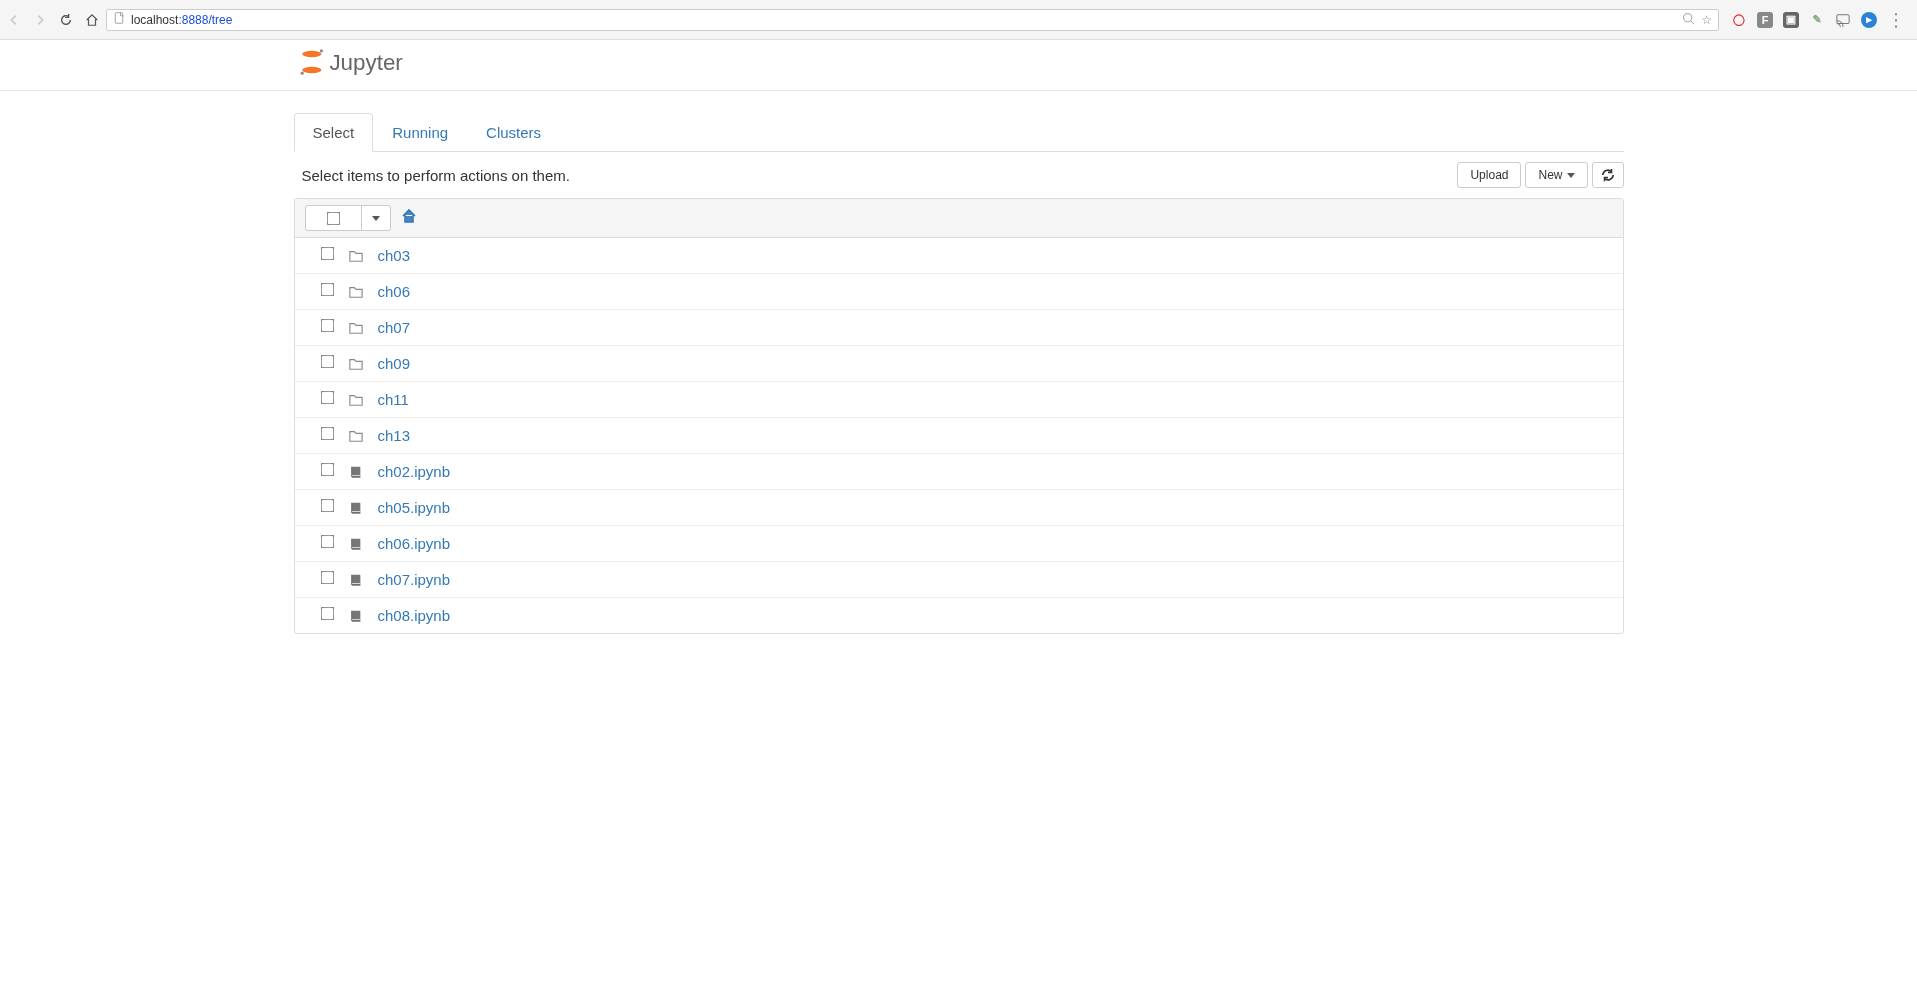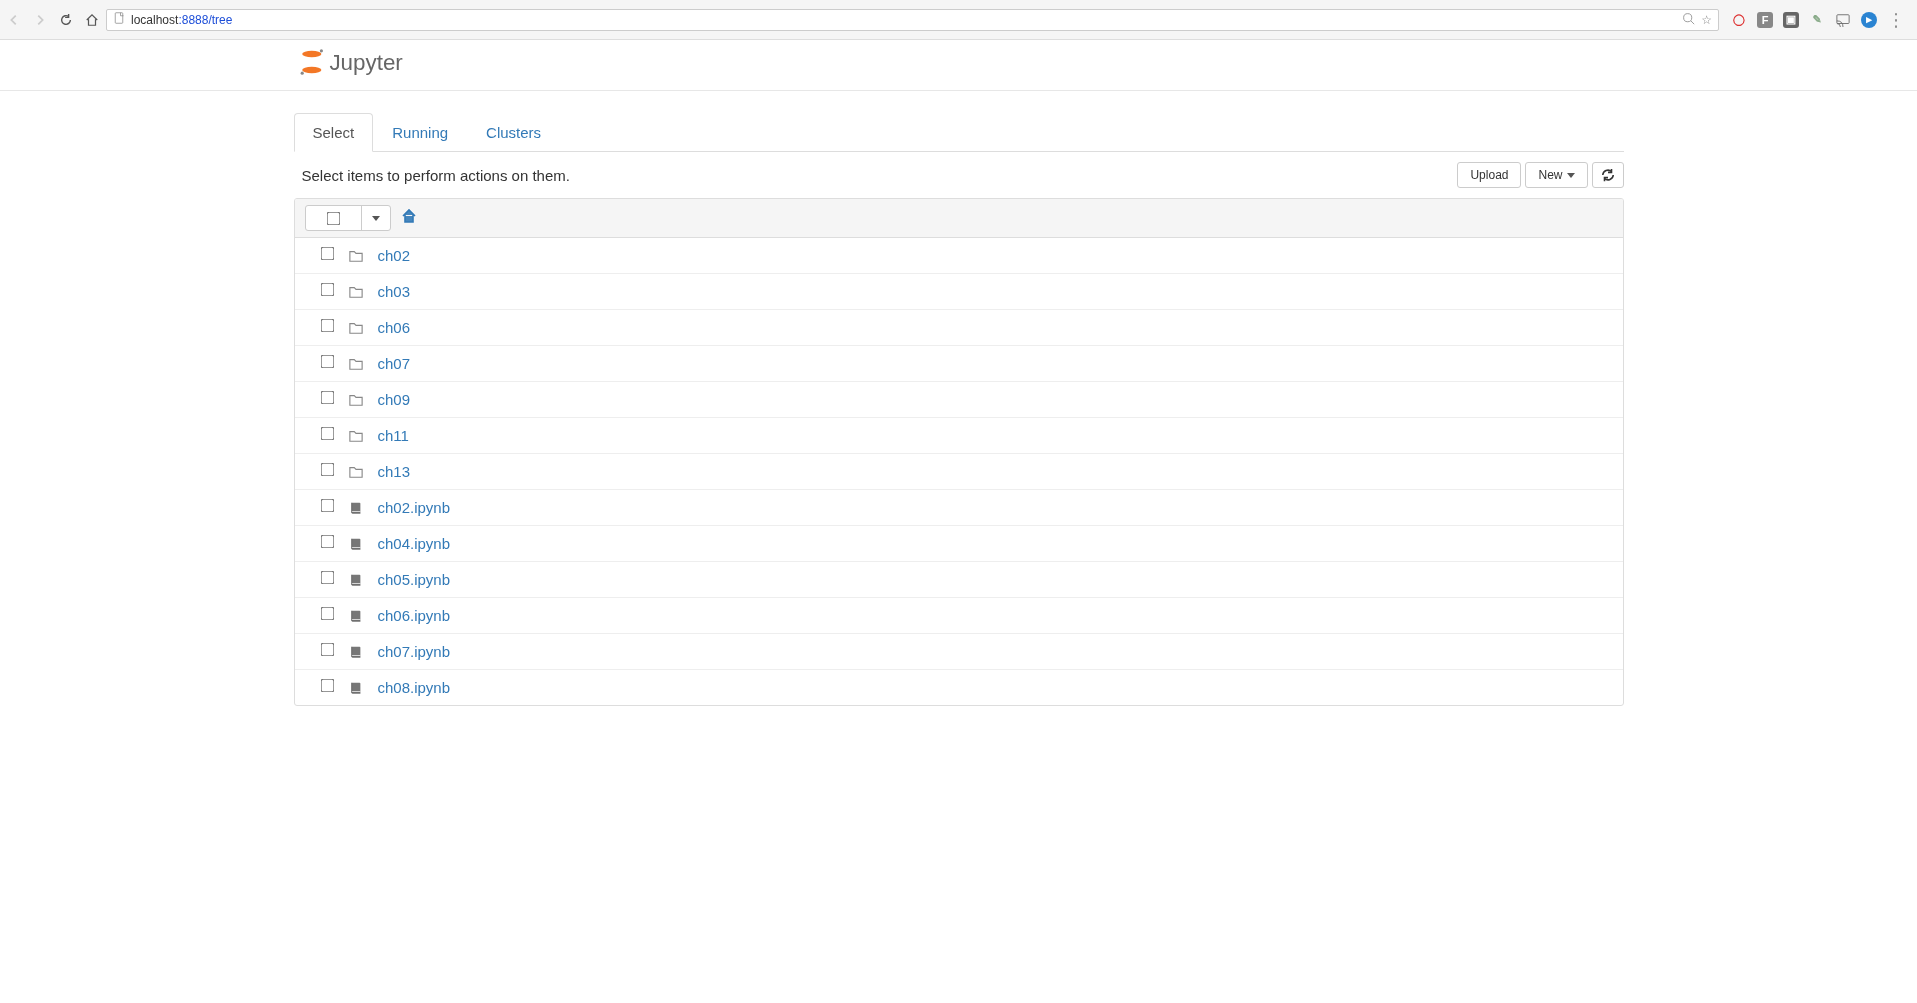--- a/index.html
+++ b/index.html
@@ -281,29 +281,20 @@
         </span>
       </div>
       <div id="listBody">
           <div class="list-row">
             <input type="checkbox" style="">
             <span class="row-icon folder">
               <svg class="svg-ico" viewBox="0 0 16 16">
                 <path d="M1 3 h5 l2 2 h7 v9 H1 Z" stroke="currentColor" fill="none" stroke-width="1.3"></path>
               </svg>
             </span>
-            <a href="#">ch02</a>
-          </div>
-          <div class="list-row">
-            <input type="checkbox" style="">
-            <span class="row-icon folder">
-              <svg class="svg-ico" viewBox="0 0 16 16">
-                <path d="M1 3 h5 l2 2 h7 v9 H1 Z" stroke="currentColor" fill="none" stroke-width="1.3"></path>
-              </svg>
-            </span>
             <a href="#">ch03</a>
           </div>
           <div class="list-row">
             <input type="checkbox" style="">
             <span class="row-icon folder">
               <svg class="svg-ico" viewBox="0 0 16 16">
                 <path d="M1 3 h5 l2 2 h7 v9 H1 Z" stroke="currentColor" fill="none" stroke-width="1.3"></path>
               </svg>
             </span>
             <a href="#">ch06</a>
@@ -347,31 +338,20 @@
           <div class="list-row">
             <input type="checkbox" style="">
             <span class="row-icon nb">
               <svg class="svg-ico" viewBox="0 0 16 16">
                 <path d="M3 2 h9 a1 1 0 0 1 1 1 v11 H4 a1 1 0 0 1-1-1 Z" fill="currentColor"></path>
                 <path d="M3 12 h10" stroke="#fff" stroke-width="0.8"></path>
                 <path d="M3 2 v11 a1 1 0 0 0 1 1 h9" fill="none" stroke="#555" stroke-width="0.8"></path>
               </svg>
             </span>
             <a href="#">ch02.ipynb</a>
-          </div>
-          <div class="list-row">
-            <input type="checkbox" style="">
-            <span class="row-icon nb">
-              <svg class="svg-ico" viewBox="0 0 16 16">
-                <path d="M3 2 h9 a1 1 0 0 1 1 1 v11 H4 a1 1 0 0 1-1-1 Z" fill="currentColor"></path>
-                <path d="M3 12 h10" stroke="#fff" stroke-width="0.8"></path>
-                <path d="M3 2 v11 a1 1 0 0 0 1 1 h9" fill="none" stroke="#555" stroke-width="0.8"></path>
-              </svg>
-            </span>
-            <a href="#">ch04.ipynb</a>
           </div>
           <div class="list-row">
             <input type="checkbox" style="">
             <span class="row-icon nb">
               <svg class="svg-ico" viewBox="0 0 16 16">
                 <path d="M3 2 h9 a1 1 0 0 1 1 1 v11 H4 a1 1 0 0 1-1-1 Z" fill="currentColor"></path>
                 <path d="M3 12 h10" stroke="#fff" stroke-width="0.8"></path>
                 <path d="M3 2 v11 a1 1 0 0 0 1 1 h9" fill="none" stroke="#555" stroke-width="0.8"></path>
               </svg>
             </span>

